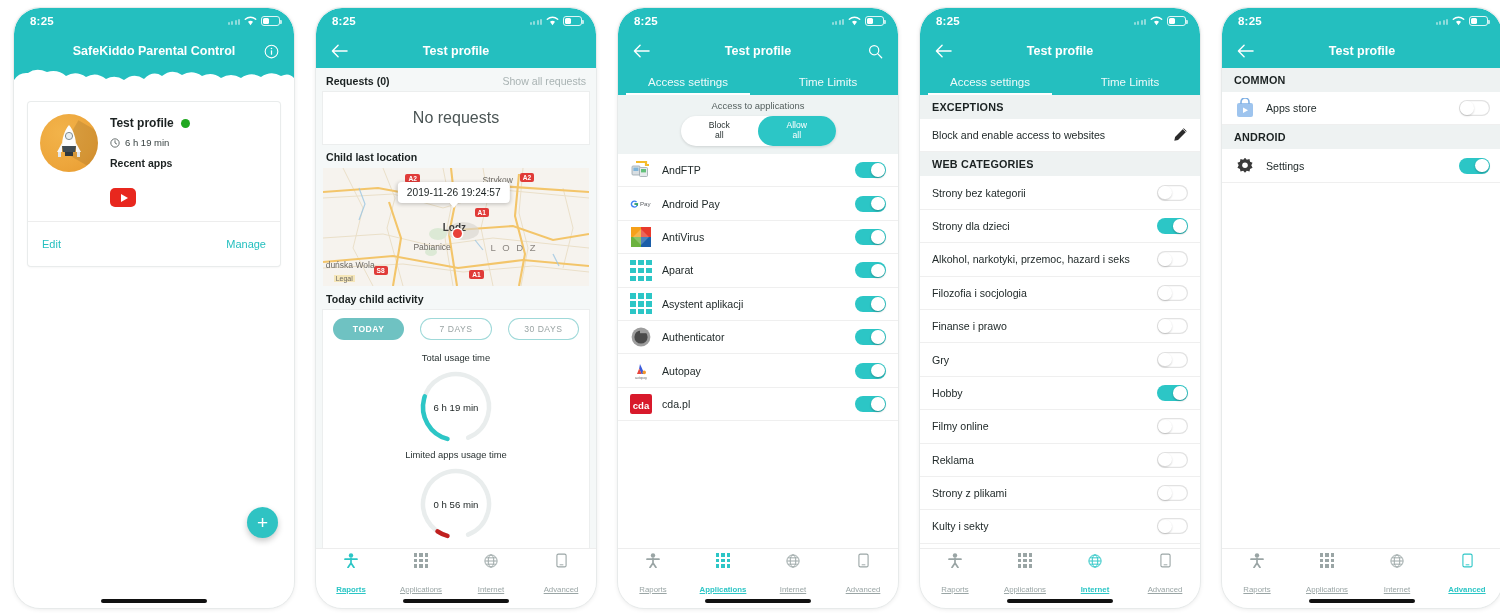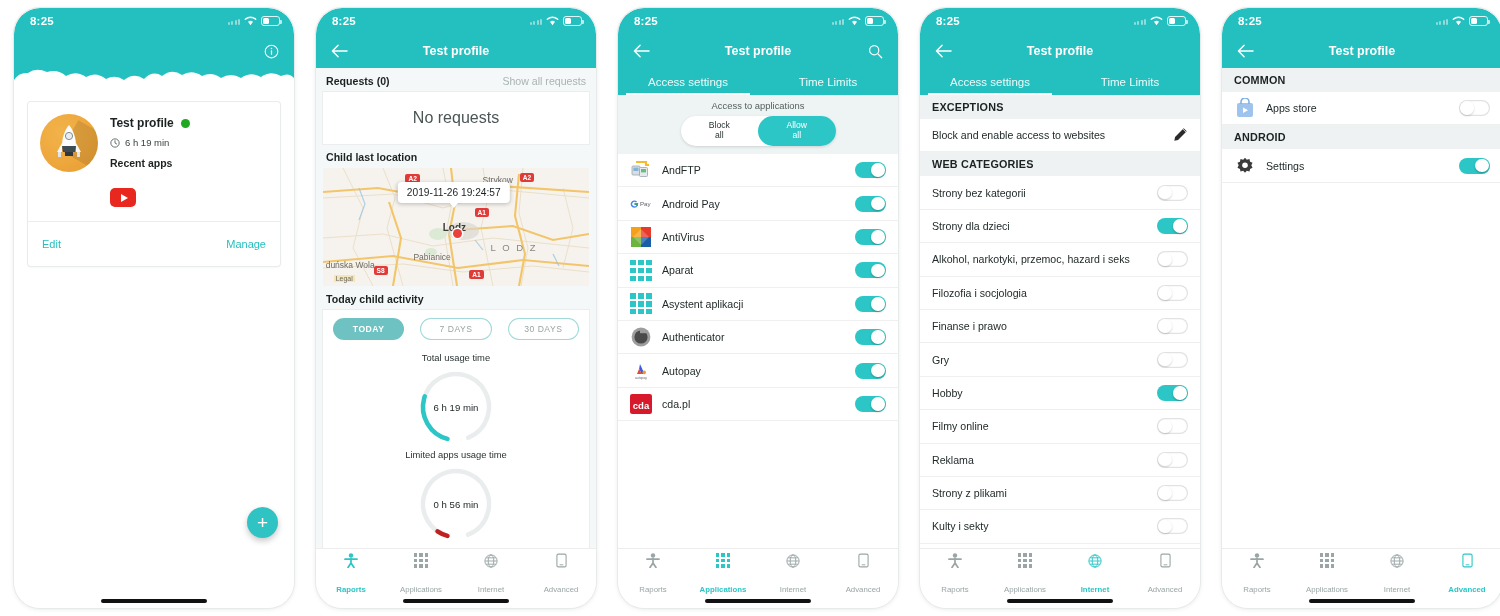--- a/index.html
+++ b/index.html
@@ -221,21 +221,21 @@
     background:#2cc6c6; border-radius:16px;
   }
 
   
   .botnav {
     height: 46px; flex: 0 0 46px; background:#fff; display:flex;
     border-top: 1px solid #ededed; padding-top: 4px;
   }
   .botnav .bn {
     flex:1; display:flex; flex-direction:column; align-items:center; justify-content:center; gap:17px;
-    font-size: 7.8px; color:#9aa5a5;
+    font-size: 7.8px; color:#9aa5a5;text-decoration:underline;
   }
   .botnav .bn.active { color:#2cc6c6; }
   .botnav .bn.active .bnlabel { font-weight: bold; }
   .grid-ico { display:grid; grid-template-columns: repeat(3, 3.4px); grid-gap: 2.1px; }
   .grid-ico i { display:block; width:3.4px; height:3.4px; background:currentColor; }
   .homebar {
     height: 14px; flex: 0 0 14px; background:#fff; display:flex;
     align-items:center; justify-content:center;
   }
   .homebar i { display:block; width: 106px; height: 3.4px; border-radius: 2px; background:#111; }
@@ -263,20 +263,21 @@
                 <path d="M6.5 9.2 L9 5.8 A4 4 0 0 0 4 5.8 Z" fill="#fff"></path>
                 <path d="M1.3 3.2 A8 8 0 0 1 11.7 3.2" stroke="#fff" stroke-width="1.4" fill="none" stroke-linecap="round"></path>
               </svg>
             </span>
         <span class="sb-batt">
               <i></i>
             </span>
       </span>
     </div>
     <div class="navbar">
+      <div class="nav-title">SafeKiddo Parental Control</div>
       <div class="nav-ico right">
         <svg width="15" height="15" viewBox="0 0 18 18">
               <circle cx="9" cy="9" r="7.6" stroke="#fff" stroke-width="1.3" fill="none"></circle>
               <circle cx="9" cy="5.4" r=".95" fill="#fff"></circle>
               <rect x="8.25" y="7.4" width="1.5" height="5.6" rx=".7" fill="#fff"></rect>
             </svg>
       </div>
     </div>
     <div class="cloud-edge">
       <svg viewBox="0 0 280 24" preserveAspectRatio="none">
@@ -405,21 +406,21 @@
           <ellipse cx="140" cy="63" rx="16" ry="9" fill="#d9d5d0" opacity=".65"></ellipse>
         </svg>
         <div class="mbadge" style="left:31%;top:6px">A2</div>
         <div class="mbadge" style="left:74%;top:5px">A2</div>
         <div class="mbadge" style="left:57%;top:40px">A1</div>
         <div class="mbadge" style="left:19%;top:98px">S8</div>
         <div class="mbadge" style="left:55%;top:102px">A1</div>
         <div class="mlabel" style="left:60%;top:7px">Strykow</div>
         <div class="mlabel" style="left:45%;top:54px;font-size:10px;font-weight:bold;color:#3b3b3b">Lodz</div>
         <div class="mlabel" style="left:63%;top:74px;font-size:9.5px;letter-spacing:2px;color:#8b8680">L O D Z</div>
-        <div class="mlabel" style="left:34%;top:84px">Pabianice</div>
+        <div class="mlabel" style="left:34%;top:74px">Pabianice</div>
         <div class="mlabel" style="left:1%;top:92px">duńska Wola</div>
         <div class="mlabel" style="left:4%;top:107px;font-size:7px;background:#f5e6b8;padding:0 2px">Legal</div>
         <div class="pin"></div>
         <div class="bubble">2019-11-26 19:24:57</div>
       </div>
       <div class="s2-label">Today child activity</div>
       <div class="panel">
         <div class="seg">
           <div class="pill active">TODAY</div>
           <div class="pill">7 DAYS</div>

